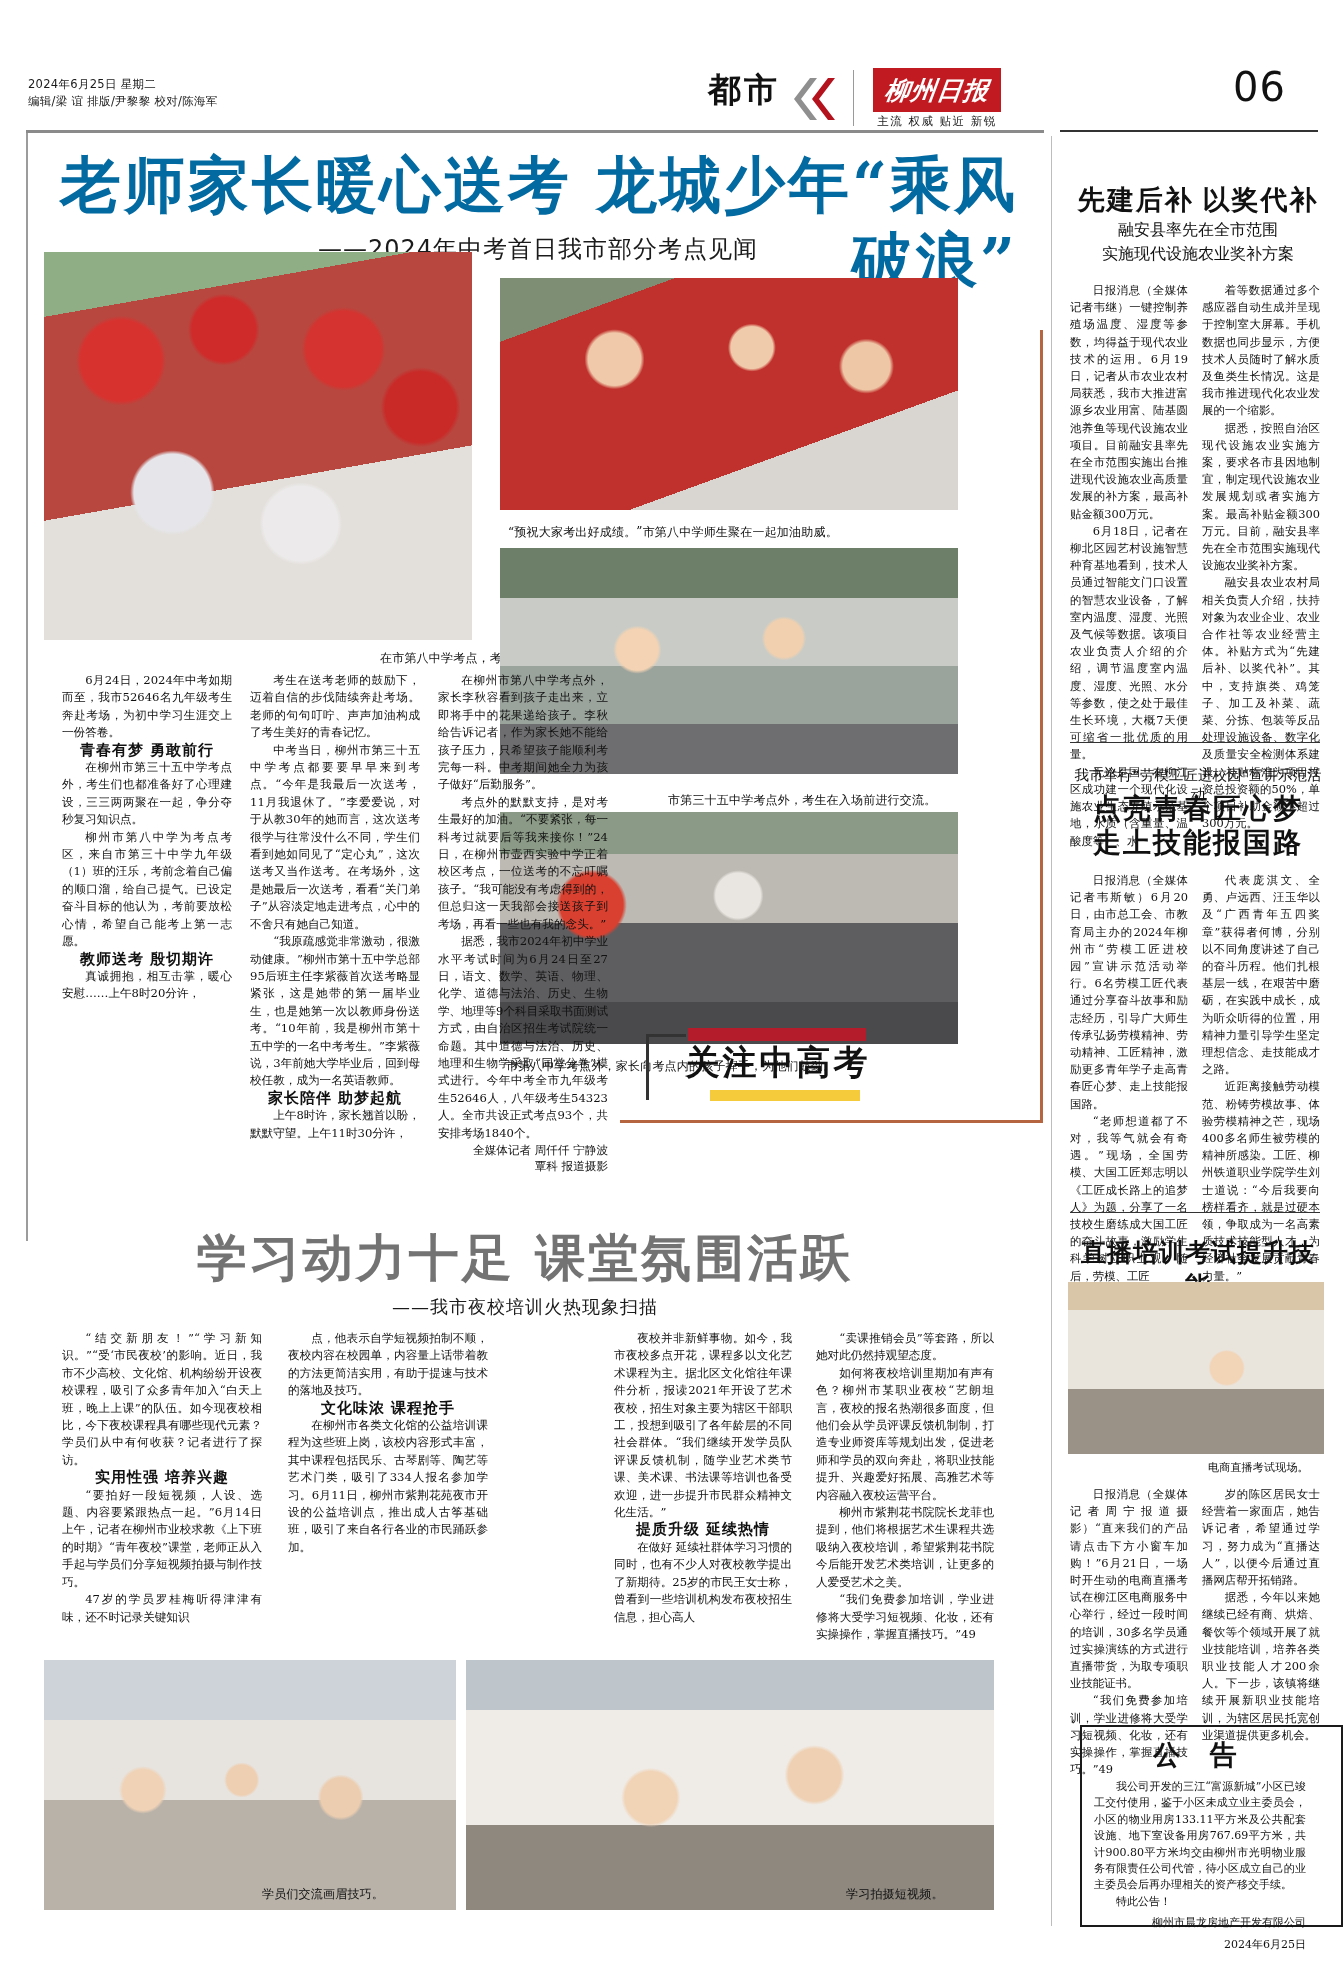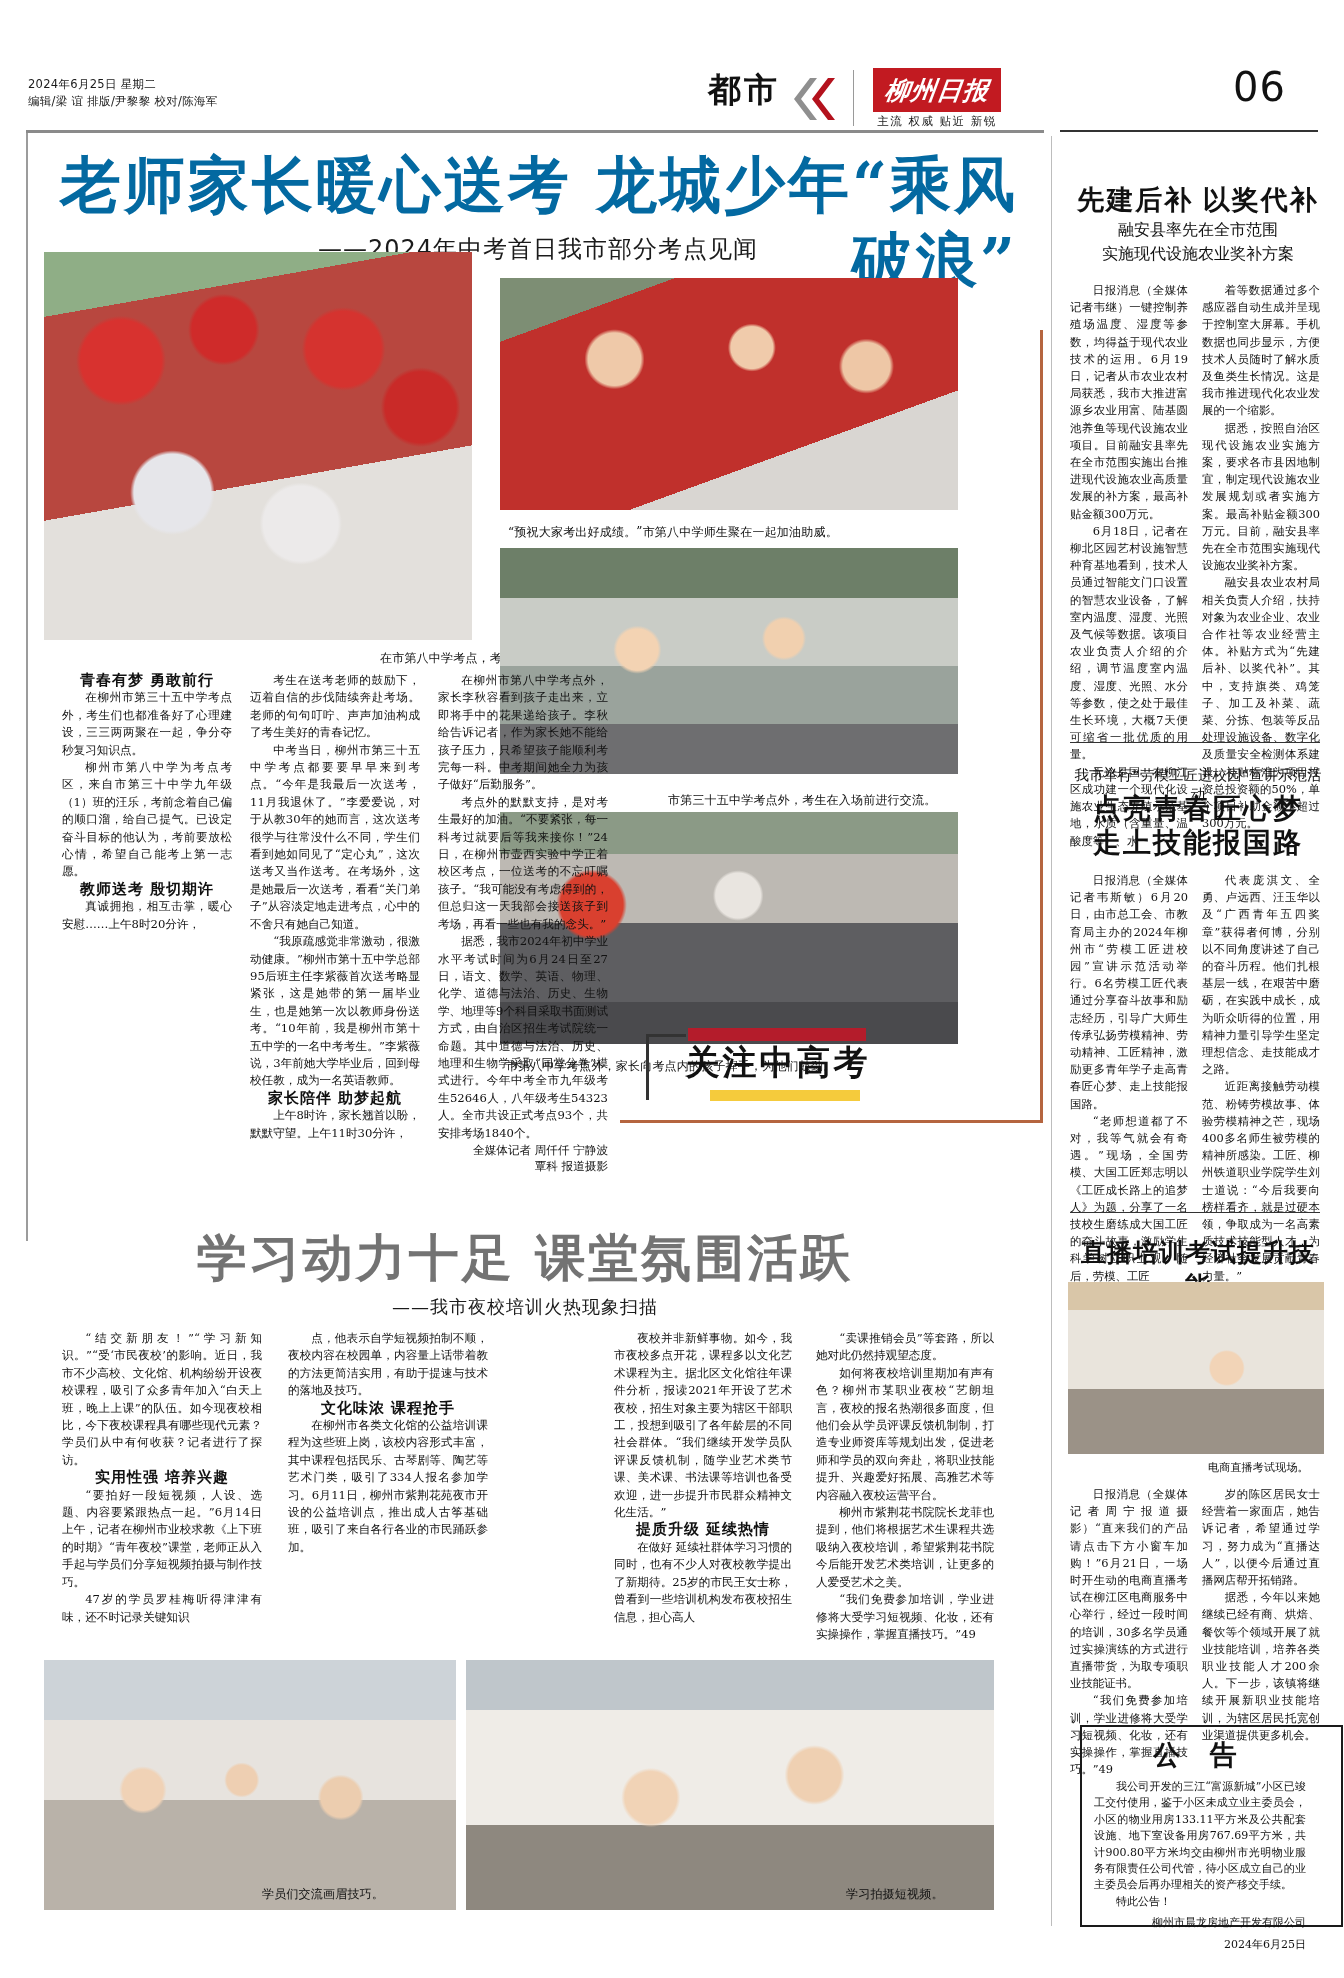--- a/index.html
+++ b/index.html
@@ -60,21 +60,21 @@
     font-family:"DejaVu Serif","Liberation Serif",serif;}
 
   .brown-frame{position:absolute;left:620px;top:330px;width:420px;height:790px;border:3px solid #b5653f;border-left:none;border-top:none;}
 
   
   .hl2{position:absolute;left:30px;top:1225px;width:990px;text-align:center;font-size:50px;font-weight:bold;letter-spacing:3px;color:#737373;
     font-family:"DejaVu Serif","Liberation Serif",serif;}
   .sub2{position:absolute;left:30px;top:1295px;width:990px;text-align:center;font-size:18px;letter-spacing:1px;color:#1b1b1b;}
 
   
-  .r-hl{position:absolute;font-weight:bold;color:#111;text-align:center;font-family:Liberation Sans, sans-serif;}
+  .r-hl{position:absolute;font-weight:bold;color:#111;text-align:center;font-family:Liberation Serif, serif;}
   .r-sub{position:absolute;text-align:center;color:#111;}
   .r-col{position:absolute;font-size:11.4px;line-height:17.2px;text-align:justify;color:#111;
     font-family:"DejaVu Serif","Liberation Serif",serif;}
   .r-col p{margin:0;text-indent:2em;}
   .r-rule{position:absolute;background:#333;}
 
   .notice{position:absolute;left:1080px;top:1725px;width:236px;height:198px;border:2px solid #1a1a1a;padding-left:23px;}
   .notice-t{position:absolute;left:0;top:10px;width:236px;text-align:center;font-size:27px;font-weight:bold;letter-spacing:10px;
     font-family:"DejaVu Serif","Liberation Serif",serif;}
   .notice-b{position:absolute;left:12px;top:52px;width:212px;font-size:11px;line-height:16.4px;text-align:justify;
@@ -167,20 +167,21 @@
 
   <div class="badge">
     <div class="lbar"></div>
     <div class="tbar"></div>
     <div class="red"></div>
     <div class="yel"></div>
     <div class="txt">关注中高考</div>
   </div>
 
   <div class="col" id="f1c1" style="left:62px;top:672px;width:170px;height:450px;">
+      <p>6月24日，2024年中考如期而至，我市52646名九年级考生奔赴考场，为初中学习生涯交上一份答卷。</p>
       <p class="subhead">青春有梦  勇敢前行</p>
       <p>在柳州市第三十五中学考点外，考生们也都准备好了心理建设，三三两两聚在一起，争分夺秒复习知识点。</p>
       <p>柳州市第八中学为考点考区，来自市第三十中学九年级（1）班的汪乐，考前念着自己偏的顺口溜，给自己提气。已设定奋斗目标的他认为，考前要放松心情，希望自己能考上第一志愿。</p>
       <p class="subhead">教师送考  殷切期许</p>
       <p>真诚拥抱，相互击掌，暖心安慰……上午8时20分许，</p>
     </div>
   <div class="col" id="f1c2" style="left:250px;top:672px;width:170px;height:450px;">
       <p>考生在送考老师的鼓励下，迈着自信的步伐陆续奔赴考场。老师的句句叮咛、声声加油构成了考生美好的青春记忆。</p>
       <p>中考当日，柳州市第三十五中学考点都要要早早来到考点。“今年是我最后一次送考，11月我退休了。”李爱爱说，对于从教30年的她而言，这次送考很学与往常没什么不同，学生们看到她如同见了“定心丸”，这次送考又当作送考。在考场外，这是她最后一次送考，看看“关门弟子”从容淡定地走进考点，心中的不舍只有她自己知道。</p>
       <p>“我原疏感觉非常激动，很激动健康。”柳州市第十五中学总部95后班主任李紫薇首次送考略显紧张，这是她带的第一届毕业生，也是她第一次以教师身份送考。“10年前，我是柳州市第十五中学的一名中考考生。”李紫薇说，3年前她大学毕业后，回到母校任教，成为一名英语教师。</p>

